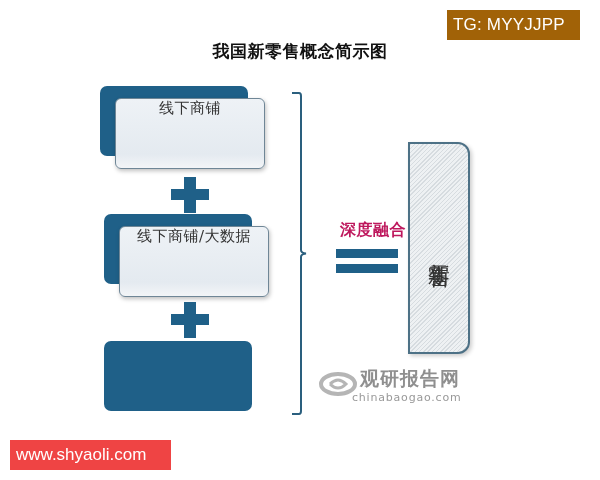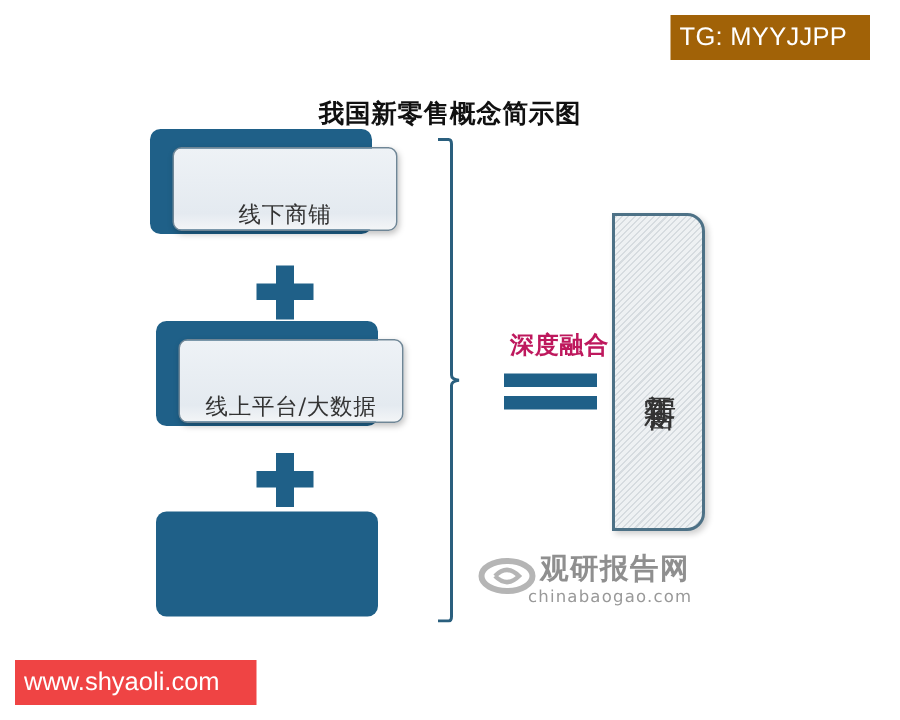--- a/index.html
+++ b/index.html
@@ -14,34 +14,34 @@
     }
     .site-badge {
       position: absolute; left: 10px; top: 440px; width: 161px; height: 30px;
       background: #ef4444; color: #ffffff;
       font-family: Liberation Sans, sans-serif;
       font-size: 17px; line-height: 30px; padding-left: 6px;
     }
 
     .title {
       position: absolute; left: 0; width: 600px; top: 40px; text-align: center;
-      font-size: 17px; font-weight: bold; color: #111; letter-spacing: 0.5px; margin-top: 24px;
+      font-size: 17px; font-weight: bold; color: #111; letter-spacing: 0.5px;
     }
 
     .card { position: absolute; }
     .card .back {
       position: absolute; left: 0; top: 0; width: 148px; height: 70px;
       background: #1f6088; border-radius: 7px;
     }
     .card .front {
-      position: absolute; left: 15px; top: 12px; width: 150px; height: 56px;
+      position: absolute; left: 15px; top: 12px; width: 150px; height: 71px;
       background: linear-gradient(180deg, #eef2f6 0%, #e4eaf0 80%, #f3f5f7 100%);
       border: 1px solid #6f8696; border-radius: 6px;
       box-shadow: 1px 2px 4px rgba(0,0,0,0.25);
-      display: flex; align-items: flex-end; justify-content: center;
+      display: flex; align-items: flex-start; justify-content: center;
       font-size: 15px; color: #333; letter-spacing: 0.5px;
     }
 
     .plus { position: absolute; width: 38px; height: 36px; }
     .plus .h { position: absolute; left: 0; top: 12px; width: 38px; height: 11px; background: #1f6088; }
     .plus .v { position: absolute; left: 13px; top: 0; width: 12px; height: 36px; background: #1f6088; }
 
     .bracket {
       position: absolute; left: 291px; top: 92px; width: 16px; height: 323px;
     }
@@ -94,21 +94,21 @@
 </div>
 
 <div class="plus" style="left:171px; top:177px;">
   <div class="h"></div>
     <div class="v"></div>
 </div>
 
 <div class="card" style="left:104px; top:214px; width:170px; height:90px;">
   <div class="back"></div>
   <div class="front">
-    <span>线上平台/大数据</span>
+    <span>线下商铺/大数据</span>
   </div>
 </div>
 
 <div class="plus" style="left:171px; top:302px;">
   <div class="h"></div>
     <div class="v"></div>
 </div>
 
 <div class="card" style="left:104px; top:341px; width:170px; height:90px;">
   <div class="back"></div>

